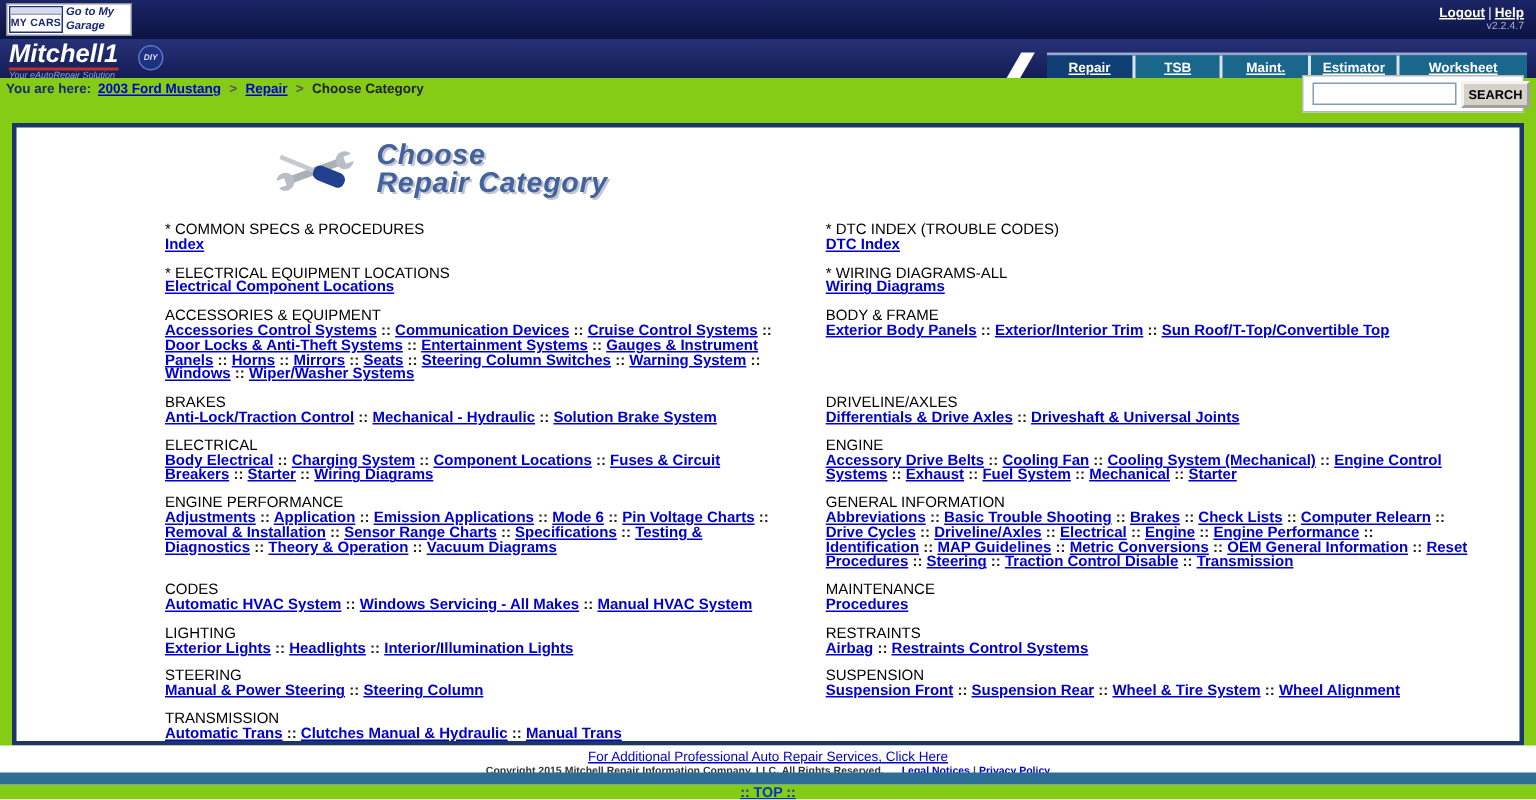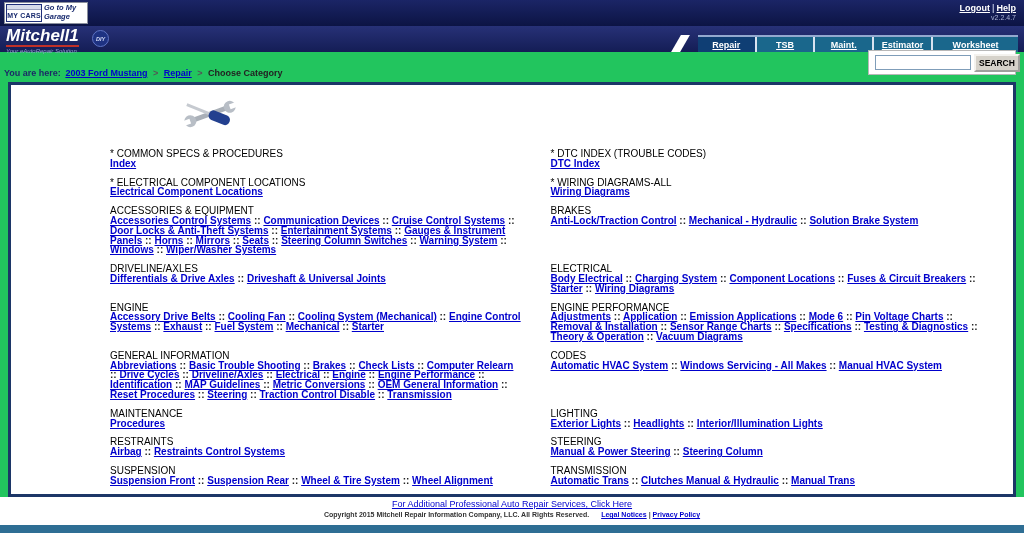--- a/index.html
+++ b/index.html
@@ -1,16 +1,16 @@
 <!DOCTYPE html>
 <html><head>
 <meta charset="utf-8">
 <style>
   html,body{margin:0;padding:0;background:#fff;}
-  .page{position:relative;width:1024px;height:533px;overflow:hidden;background:#22c55e;
+  .page{position:relative;width:1024px;height:533px;overflow:hidden;background:#84cc16;
         font-family:"Liberation Sans",sans-serif;}
   a{cursor:pointer;}
 
   
   .topbar{position:absolute;top:0;left:0;right:0;height:26px;
           background:linear-gradient(#1b2566,#0c1444);}
   .plate-box{position:absolute;left:4px;top:2px;height:22px;background:#fff;
              border:1px solid #8a8f9c;display:flex;align-items:stretch;padding:1px;box-sizing:border-box;}
   .plate{width:36px;border:1px solid #20307a;margin-right:2px;display:flex;flex-direction:column;box-sizing:border-box;background:#fff;}
   .plate-strip{height:4px;background:#d7dcea;border-bottom:1px solid #9aa2bd;}
@@ -35,21 +35,21 @@
   .slash{position:absolute;left:676px;bottom:0;width:9px;height:17px;background:#fff;transform:skewX(-30deg);}
   .tabbar{position:absolute;right:6px;bottom:0;width:320px;height:15px;display:flex;
           border-top:2px solid #93a9cf;}
   .tab{flex:1;background:#1a678c;color:#fff;font-size:9px;font-weight:bold;text-decoration:underline;
        display:flex;align-items:center;justify-content:center;}
   .tab + .tab{border-left:2px solid #d9e3f0;}
   .tab.active{background:#0f3e74;}
   .tab.wide{flex:1.5;}
 
   
-  .breadcrumb{position:absolute;top:52px;left:0;height:13px;padding:16px 0 0 4px;font-size:9px;font-weight:bold;color:#1b2a66;}
+  .breadcrumb{position:absolute;top:52px;left:0;height:13px;padding:2px 0 0 4px;font-size:9px;font-weight:bold;color:#1b2a66;}
   .breadcrumb a{color:#0000cc;text-decoration:underline;margin:0 2px;}
   .bc-sep{color:#555;margin:0 1px;}
   .bc-current{color:#222;margin-left:2px;}
 
   
   .searchbox{position:absolute;top:50px;right:8px;width:138px;height:17px;background:#fff;
              border:1px solid #b8b8b8;padding:3px 2px 3px 6px;display:flex;align-items:center;gap:3px;z-index:6;}
   .search-input{width:90px;height:13px;border:1px solid #7f9db9;font-size:9px;padding:0 2px;box-sizing:content-box;}
   .search-btn{font-family:"Liberation Sans",sans-serif;font-size:8.5px;font-weight:bold;color:#000;
               background:#d6d2ca;border:2px outset #f4f2ee;padding:1px 3px;height:18px;}
@@ -62,21 +62,21 @@
               text-shadow:1.5px 1.5px 0 #c3c7d2;letter-spacing:0.5px;}
   .cat-grid{position:absolute;top:64px;left:99px;right:34px;display:grid;
             grid-template-columns:412fr 428fr;column-gap:28px;font-size:10px;}
   .cat-cell{margin-bottom:9px;line-height:9.8px;}
   .cat-heading{font-weight:normal;color:#000;}
   .cat-links{margin-top:0;}
   .cat-link{color:#0000cc;font-weight:bold;text-decoration:underline;}
   .sep{color:#222;font-weight:bold;}
 
   
-  .footer{position:absolute;top:497px;left:0;right:0;height:36px;background:#fff;text-align:center;}
+  .footer{position:absolute;top:497px;left:0;right:0;height:26px;background:#fff;text-align:center;}
   .promo{display:block;font-size:9px;color:#0000cc;text-decoration:underline;margin-top:2px;}
   .copyright{font-size:7px;font-weight:bold;color:#333;margin-top:2px;}
   .legal{margin-left:10px;}
   .legal a{color:#0000cc;text-decoration:underline;}
   .lp-pipe{color:#444;margin:0 2px;}
   .toplink{display:inline-block;font-size:9.5px;font-weight:bold;color:#0033cc;text-decoration:underline;margin-top:1px;}
   .bottombar{position:absolute;bottom:0;left:0;right:0;height:8px;background:#2e6e94;}
 </style>
 </head>
 <body>
@@ -137,41 +137,49 @@
           <circle cx="8" cy="20" r="6" fill="#b8bec6"></circle>
           <rect x="0" y="17.5" width="8" height="5" fill="#ffffff"></rect>
           <circle cx="50" cy="20" r="6" fill="#b8bec6"></circle>
           <rect x="50" y="17.5" width="8" height="5" fill="#ffffff"></rect>
         </g>
         <g transform="rotate(22 29 20)">
           <rect x="4" y="18.5" width="26" height="3" fill="#c6cad0"></rect>
           <rect x="28" y="15" width="22" height="10" rx="4.5" fill="#23408f"></rect>
         </g>
       </svg>
+      <div class="title-text">
+        <div>Choose</div>
+        <div>Repair Category</div>
+      </div>
     </div>
     <div class="cat-grid">
         <div class="cat-cell">
           <div class="cat-heading">* COMMON SPECS &amp; PROCEDURES</div>
           <div class="cat-links"><a href="#" class="cat-link">Index</a></div>
         </div>
         <div class="cat-cell">
           <div class="cat-heading">* DTC INDEX (TROUBLE CODES)</div>
           <div class="cat-links"><a href="#" class="cat-link">DTC Index</a></div>
         </div>
         <div class="cat-cell">
-          <div class="cat-heading">* ELECTRICAL COMPONENT LOCATIONS</div>
+          <div class="cat-heading">* ELECTRICAL EQUIPMENT LOCATIONS</div>
           <div class="cat-links"><a href="#" class="cat-link">Electrical Component Locations</a></div>
         </div>
         <div class="cat-cell">
           <div class="cat-heading">* WIRING DIAGRAMS-ALL</div>
           <div class="cat-links"><a href="#" class="cat-link">Wiring Diagrams</a></div>
         </div>
         <div class="cat-cell">
           <div class="cat-heading">ACCESSORIES &amp; EQUIPMENT</div>
           <div class="cat-links"><a href="#" class="cat-link">Accessories Control Systems</a><span class="sep"> :: </span><a href="#" class="cat-link">Communication Devices</a><span class="sep"> :: </span><a href="#" class="cat-link">Cruise Control Systems</a><span class="sep"> :: </span><a href="#" class="cat-link">Door Locks &amp; Anti-Theft Systems</a><span class="sep"> :: </span><a href="#" class="cat-link">Entertainment Systems</a><span class="sep"> :: </span><a href="#" class="cat-link">Gauges &amp; Instrument Panels</a><span class="sep"> :: </span><a href="#" class="cat-link">Horns</a><span class="sep"> :: </span><a href="#" class="cat-link">Mirrors</a><span class="sep"> :: </span><a href="#" class="cat-link">Seats</a><span class="sep"> :: </span><a href="#" class="cat-link">Steering Column Switches</a><span class="sep"> :: </span><a href="#" class="cat-link">Warning System</a><span class="sep"> :: </span><a href="#" class="cat-link">Windows</a><span class="sep"> :: </span><a href="#" class="cat-link">Wiper/Washer Systems</a></div>
+        </div>
+        <div class="cat-cell">
+          <div class="cat-heading">BODY &amp; FRAME</div>
+          <div class="cat-links"><a href="#" class="cat-link">Exterior Body Panels</a><span class="sep"> :: </span><a href="#" class="cat-link">Exterior/Interior Trim</a><span class="sep"> :: </span><a href="#" class="cat-link">Sun Roof/T-Top/Convertible Top</a></div>
         </div>
         <div class="cat-cell">
           <div class="cat-heading">BRAKES</div>
           <div class="cat-links"><a href="#" class="cat-link">Anti-Lock/Traction Control</a><span class="sep"> :: </span><a href="#" class="cat-link">Mechanical - Hydraulic</a><span class="sep"> :: </span><a href="#" class="cat-link">Solution Brake System</a></div>
         </div>
         <div class="cat-cell">
           <div class="cat-heading">DRIVELINE/AXLES</div>
           <div class="cat-links"><a href="#" class="cat-link">Differentials &amp; Drive Axles</a><span class="sep"> :: </span><a href="#" class="cat-link">Driveshaft &amp; Universal Joints</a></div>
         </div>
         <div class="cat-cell">

